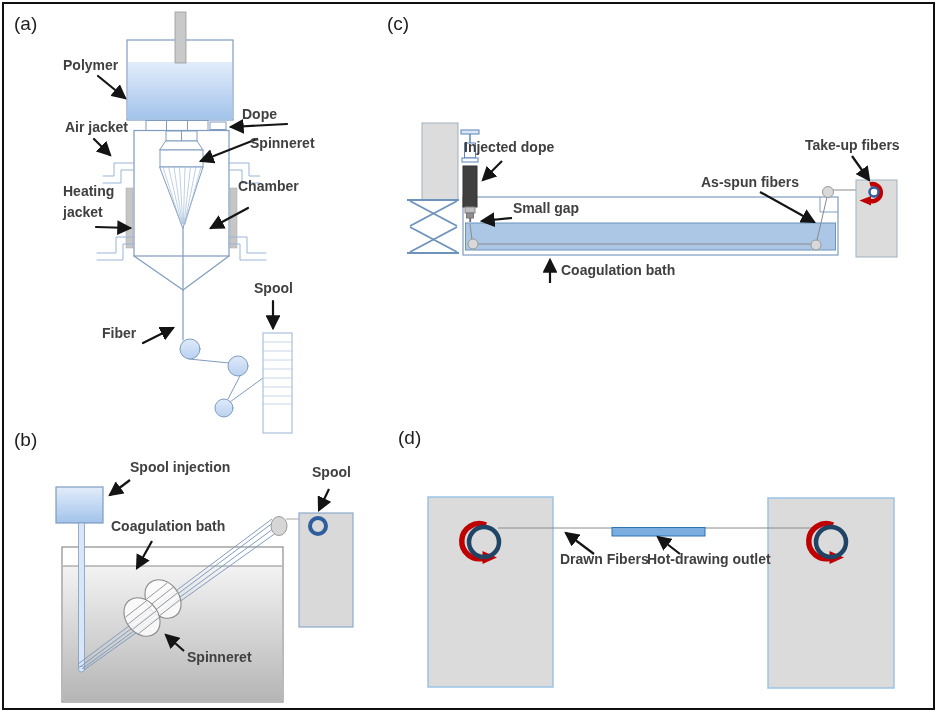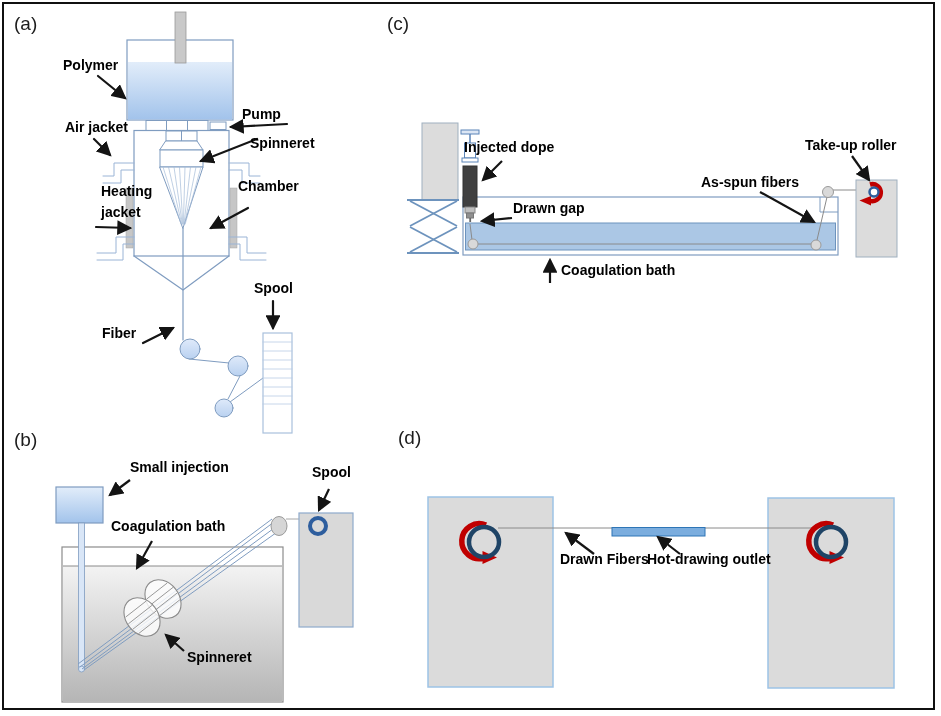--- a/index.html
+++ b/index.html
@@ -1,23 +1,23 @@
 <!DOCTYPE html>
 <html><head>
 <meta charset="utf-8">
 <style>
   html,body{margin:0;padding:0;background:#ffffff;}
   body{width:941px;height:716px;position:relative;overflow:hidden;
        font-family:"Liberation Sans","DejaVu Sans",sans-serif;}
   .frame{position:absolute;left:2px;top:2px;width:933px;height:708px;
          border:2.5px solid #101010;box-sizing:border-box;background:#ffffff;}
   svg.art{position:absolute;left:0;top:0;}
-  .lbl{position:absolute;font-size:14px;font-weight:bold;color:#000000;
+  .lbl{position:absolute;font-size:14px;font-weight:bold;color:#404040;
        line-height:1.15;white-space:nowrap;}
-  .lbl.wrap{white-space:normal;line-height:1.5;margin-left:38px;}
+  .lbl.wrap{white-space:normal;line-height:1.5;}
   .tag{position:absolute;font-size:19px;font-weight:400;color:#1c1c1c;}
 </style>
 </head>
 <body>
 
 <div class="frame"></div>
 
 <svg class="art" width="941" height="716" viewBox="0 0 941 716">
   <defs>
     <marker id="ah" viewBox="0 0 10 10" refX="8.5" refY="5" markerWidth="6.8" markerHeight="6.8" orient="auto">
@@ -239,36 +239,36 @@
 
     <g stroke="#141414" stroke-width="2.2" marker-end="url(#ah)">
       <line x1="594" y1="554" x2="566" y2="533"></line>
       <line x1="680" y1="554" x2="658" y2="537"></line>
     </g>
   </g>
 </svg>
 
 <div class="tag" style="left:14px;top:13px">(a)</div>
 <div class="lbl" style="left:63px;top:57px">Polymer</div>
-<div class="lbl" style="left:242px;top:106px">Pump</div>
+<div class="lbl" style="left:242px;top:106px">Dope</div>
 <div class="lbl" style="left:65px;top:119px">Air jacket</div>
 <div class="lbl" style="left:250px;top:135px">Spinneret</div>
 <div class="lbl wrap" style="left:63px;top:181px;width:64px">Heating jacket</div>
 <div class="lbl" style="left:238px;top:178px">Chamber</div>
 <div class="lbl" style="left:102px;top:325px">Fiber</div>
 <div class="lbl" style="left:254px;top:280px">Spool</div>
 
 <div class="tag" style="left:14px;top:429px">(b)</div>
-<div class="lbl" style="left:130px;top:459px">Small injection</div>
+<div class="lbl" style="left:130px;top:459px">Spool injection</div>
 <div class="lbl" style="left:111px;top:518px">Coagulation bath</div>
 <div class="lbl" style="left:187px;top:649px">Spinneret</div>
 <div class="lbl" style="left:312px;top:464px">Spool</div>
 
 <div class="tag" style="left:387px;top:13px">(c)</div>
 <div class="lbl" style="left:464px;top:139px">Injected dope</div>
-<div class="lbl" style="left:513px;top:200px">Drawn gap</div>
+<div class="lbl" style="left:513px;top:200px">Small gap</div>
 <div class="lbl" style="left:701px;top:174px">As-spun fibers</div>
-<div class="lbl" style="left:805px;top:137px">Take-up roller</div>
+<div class="lbl" style="left:805px;top:137px">Take-up fibers</div>
 <div class="lbl" style="left:561px;top:262px">Coagulation bath</div>
 
 <div class="tag" style="left:398px;top:427px">(d)</div>
 <div class="lbl" style="left:560px;top:551px">Drawn Fibers</div>
 <div class="lbl" style="left:647px;top:551px">Hot-drawing outlet</div>
 
 </body></html>

